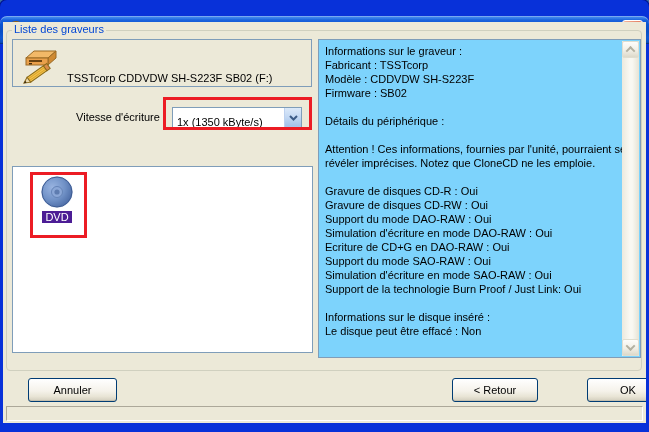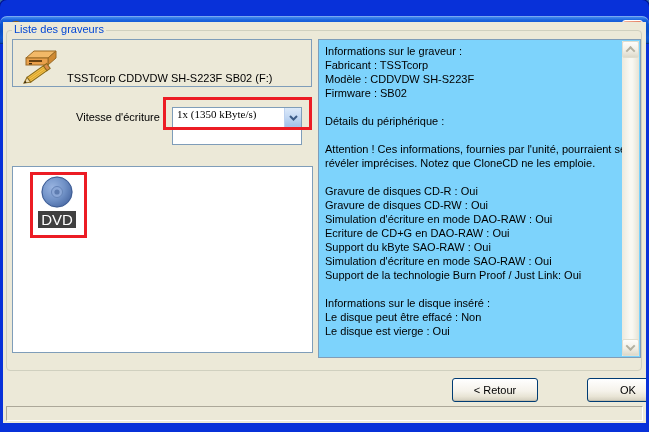--- a/index.html
+++ b/index.html
@@ -49,22 +49,22 @@
     position:absolute; left:9px; top:17px; width:300px; height:48px;
     border:1px solid #7F9DB9; background:#ECE9D8;
     display:flex; align-items:flex-end; padding:2px 6px; z-index:3;
   }
   .device-box svg { flex:0 0 auto; margin-right:8px; }
   .device-name { font-size:11px; color:#000; white-space:nowrap; }
 
   .speed-row { position:absolute; left:0; top:85px; width:310px; z-index:3; }
   .speed-label { position:absolute; left:30px; top:4px; width:133px; text-align:right; font-size:11px; }
   .combobox {
-    position:absolute; left:169px; top:0; width:130px; height:38px;
-    border:1px solid #7F9DB9; background:#fff; display:flex; align-items:flex-start;font-family:Liberation Serif, serif;
+    position:absolute; left:169px; top:0; width:130px; height:22px;
+    border:1px solid #7F9DB9; background:#fff; display:flex; align-items:flex-end;
   }
   .combo-value { flex:1; padding:0 4px; font-size:11px; white-space:nowrap; overflow:hidden; }
   .combo-arrow {
     width:17px; height:20px; border-left:1px solid #bdd1ef; border-radius:0 1px 1px 0;
     background:linear-gradient(180deg,#dce9f9 0%,#c3d8f3 45%,#a4c2e9 90%,#b7cfef 100%);
     display:flex; align-items:center; justify-content:center;
   }
 
   .checkbox-row { position:absolute; left:11px; top:115px; z-index:3; display:flex; align-items:center; }
   .checkbox-box {
@@ -74,21 +74,21 @@
   .checkbox-label { color:#ACA899; font-size:11px; }
 
   .media-list {
     position:absolute; left:9px; top:144px; width:301px; height:187px;
     border:1px solid #7F9DB9; background:#fff; z-index:3;
   }
   .media-item { position:absolute; left:16px; top:8px; width:56px; text-align:center; }
   .media-item svg { display:block; margin:0 auto; }
   .media-item-label {
     display:inline-block; margin-top:2px; padding:0 3px;
-    background:#404040; color:#fff; font-size:15px;
+    background:#4c1d95; color:#fff; font-size:11px;
   }
 
   .annotation {
     position:absolute; border:3px solid #EC1C24; z-index:6; pointer-events:none;
   }
   .annotation-combo { left:160px; top:75px; width:149px; height:33px; }
   .annotation-dvd  { left:27px; top:150px; width:57px; height:66px; }
 
   .info-panel {
     position:absolute; left:315px; top:17px; width:323px; height:319px;
@@ -212,39 +212,40 @@
         <div class="info-line">Modèle : CDDVDW SH-S223F</div>
         <div class="info-line">Firmware : SB02</div>
         <div class="info-line">&nbsp;</div>
         <div class="info-line">Détails du périphérique :</div>
         <div class="info-line">&nbsp;</div>
         <div class="info-line">Attention ! Ces informations, fournies par l'unité, pourraient se</div>
         <div class="info-line">révéler imprécises. Notez que CloneCD ne les emploie.</div>
         <div class="info-line">&nbsp;</div>
         <div class="info-line">Gravure de disques CD-R : Oui</div>
         <div class="info-line">Gravure de disques CD-RW : Oui</div>
+        <div class="info-line">Support du mode DAO-RAW : Oui</div>
         <div class="info-line">Simulation d'écriture en mode DAO-RAW : Oui</div>
         <div class="info-line">Ecriture de CD+G en DAO-RAW : Oui</div>
-        <div class="info-line">Support du kByte SAO-RAW : Oui</div>
+        <div class="info-line">Support du mode SAO-RAW : Oui</div>
         <div class="info-line">Simulation d'écriture en mode SAO-RAW : Oui</div>
         <div class="info-line">Support de la technologie Burn Proof / Just Link: Oui</div>
         <div class="info-line">&nbsp;</div>
         <div class="info-line">Informations sur le disque inséré :</div>
         <div class="info-line">Le disque peut être effacé : Non</div>
-        <div class="info-line">Le disque est vierge : Oui</div>
       </div>
       <div class="scrollbar">
         <div class="scroll-btn up">
             <span class="chev up-dir"></span>
           </div>
         <div class="scroll-btn down">
             <span class="chev down-dir"></span>
           </div>
       </div>
     </div>
 
+    <button class="xp-button btn-cancel">Annuler</button>
     <button class="xp-button btn-back">&lt; Retour</button>
     <button class="xp-button btn-ok">OK</button>
 
     <div class="status-strip"></div>
 
   </div>
 </div>
 
 </body></html>

